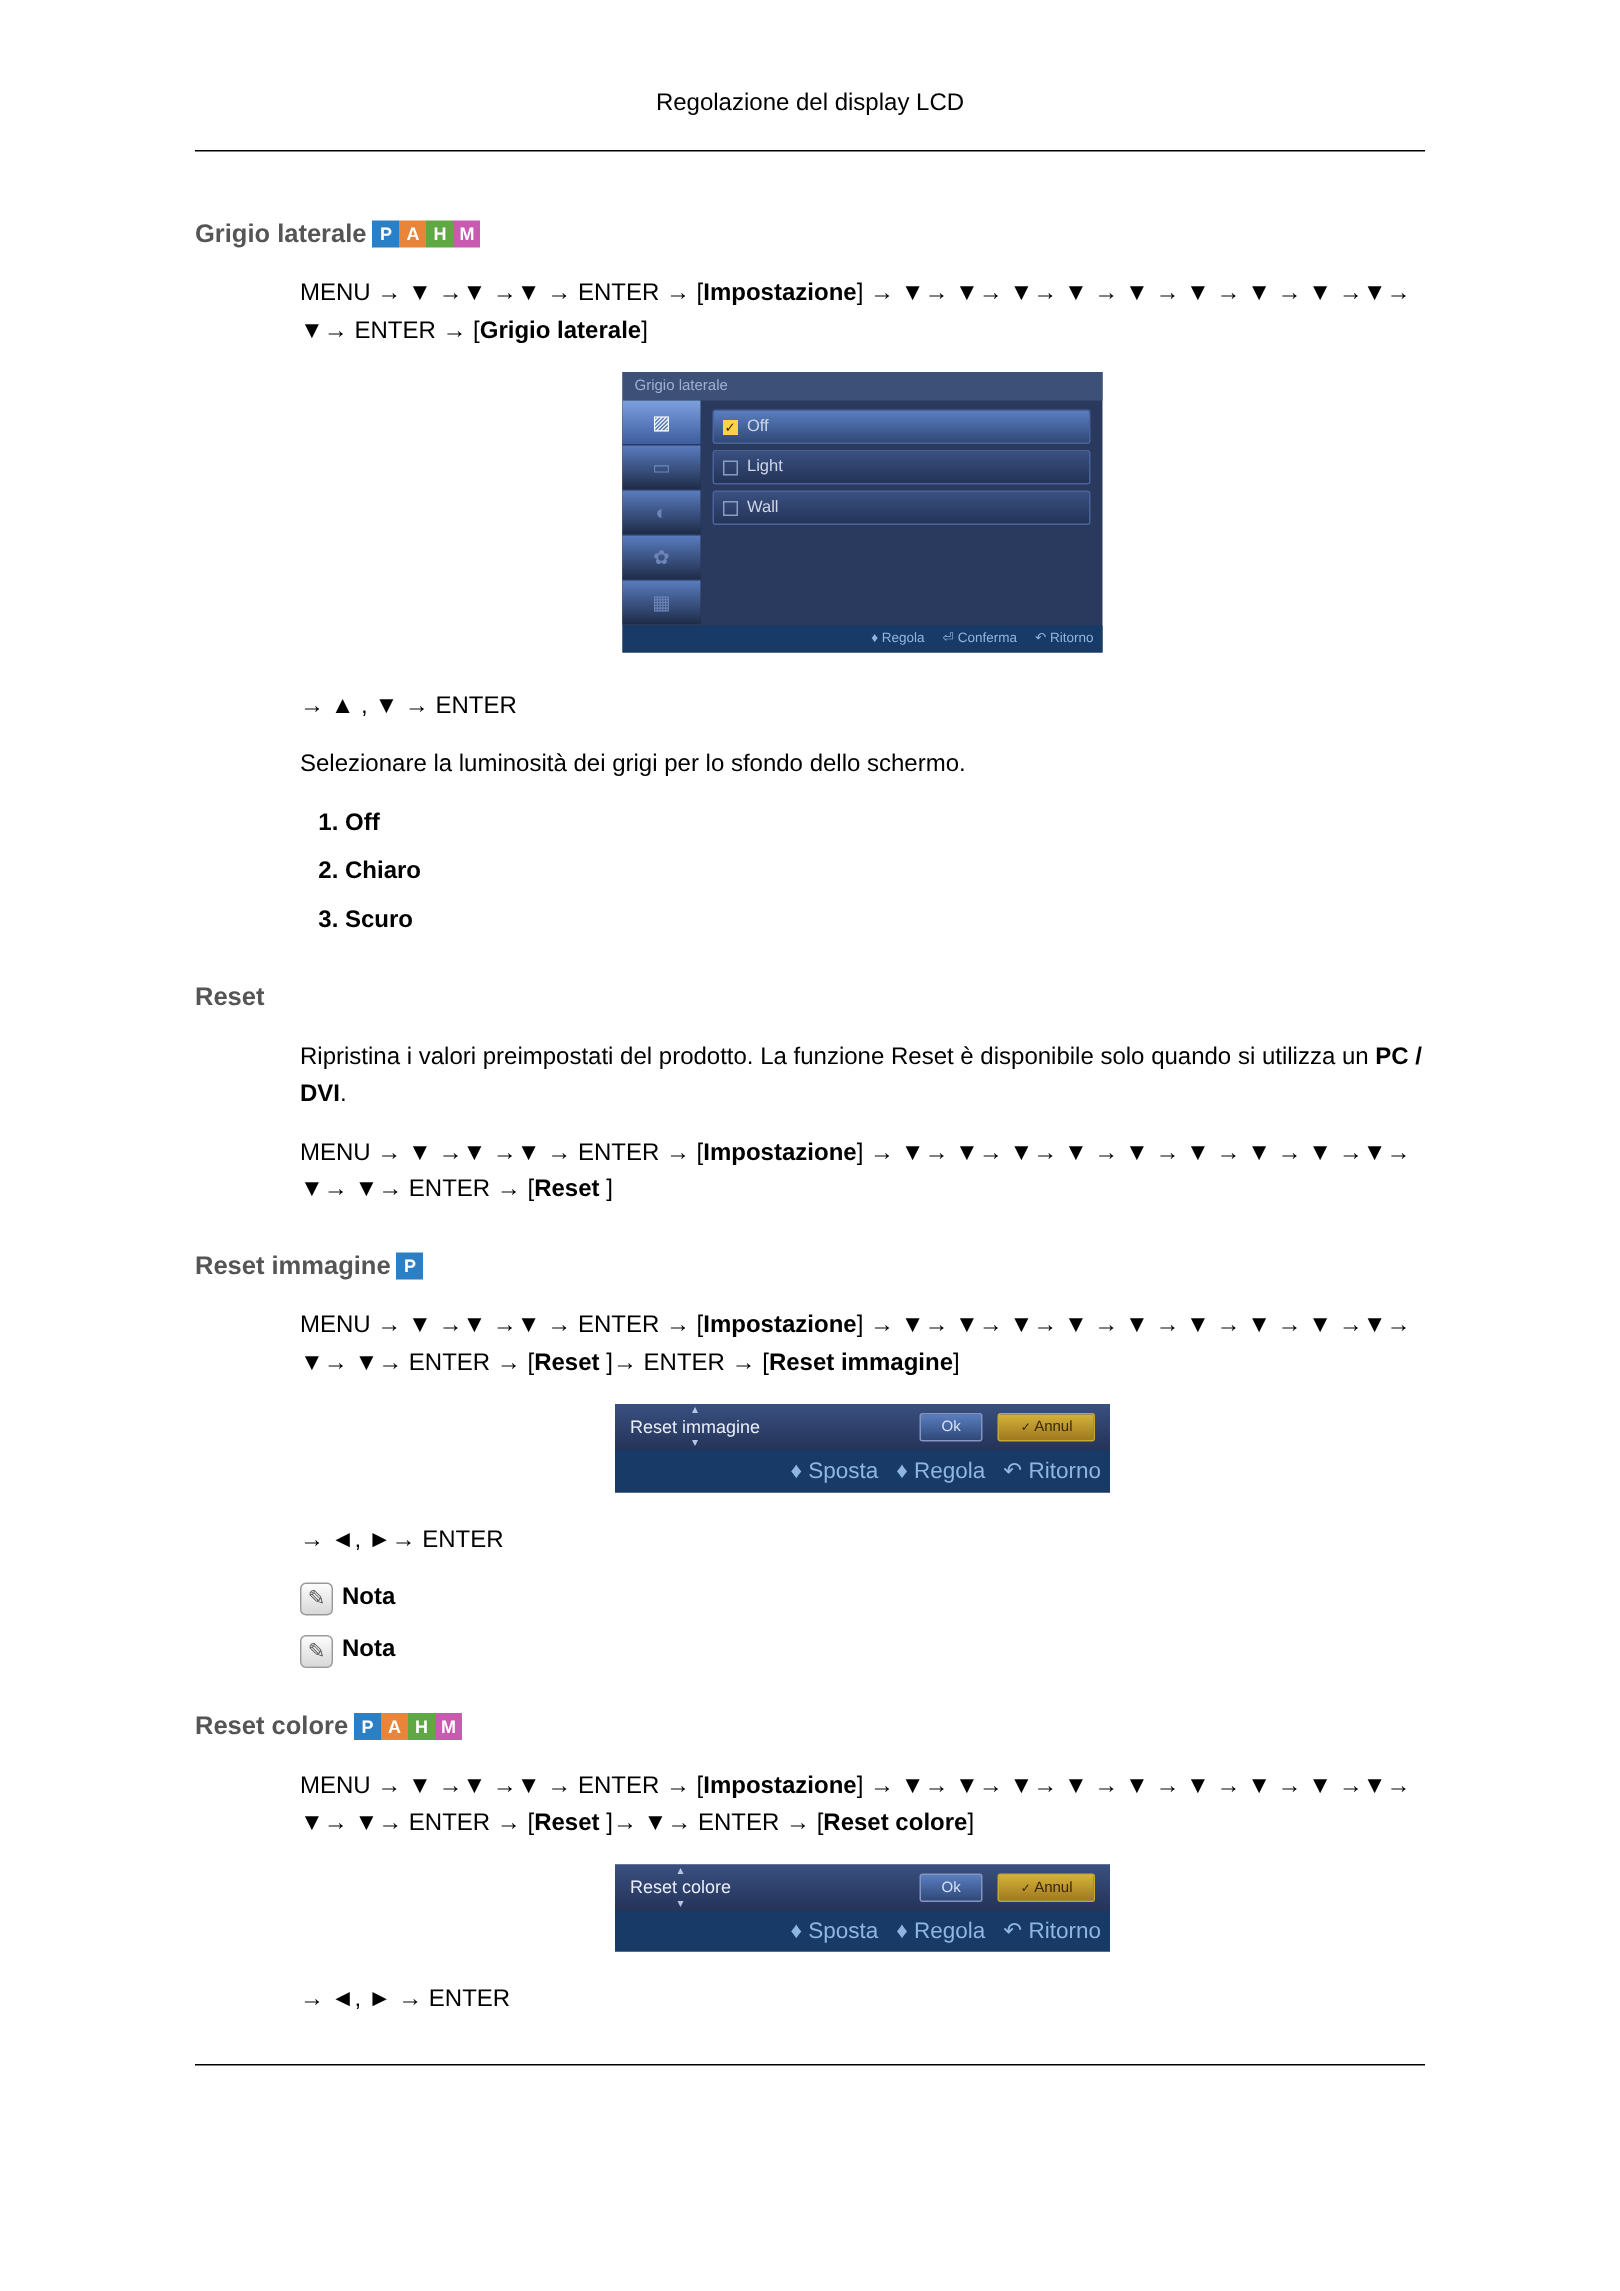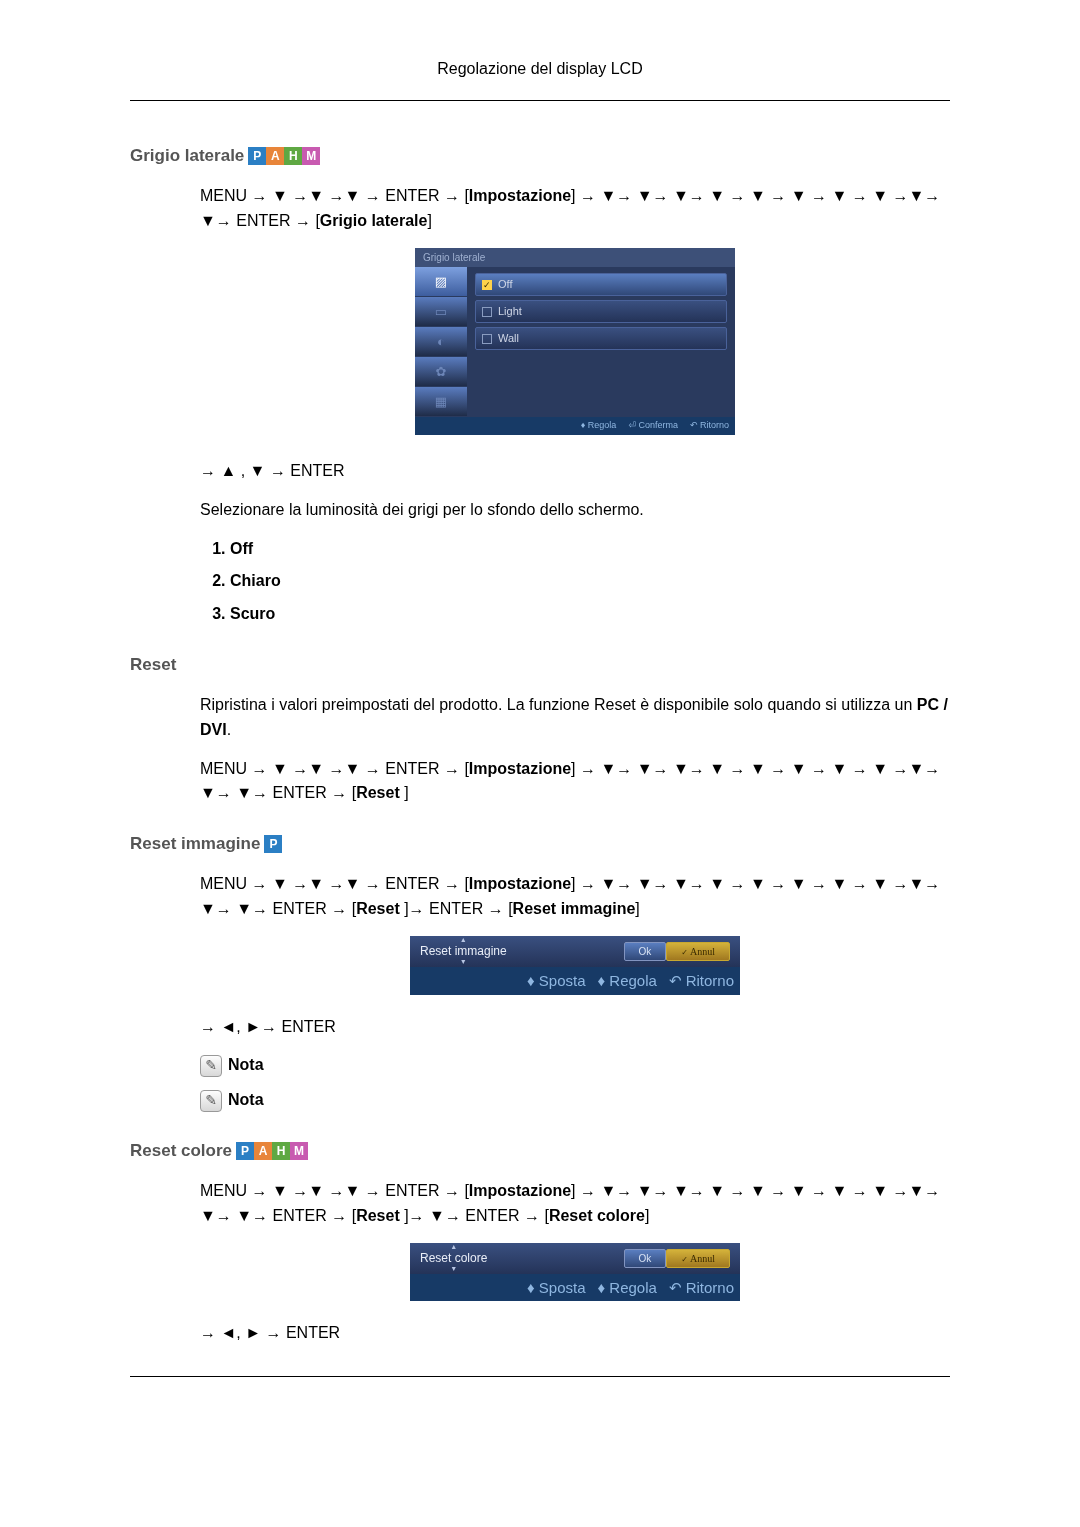--- a/index.html
+++ b/index.html
@@ -135,30 +135,30 @@
   }
   .dlg-name { color:#e8edf7; font-size: 12px; position:relative; }
   .dlg-name::before {
     content:"▴"; position:absolute; top:-8px; left:50%; transform:translateX(-50%);
     color:#b8c6e4; font-size:8px;
   }
   .dlg-name::after {
     content:"▾"; position:absolute; bottom:-8px; left:50%; transform:translateX(-50%);
     color:#b8c6e4; font-size:8px;
   }
-  .dlg-btns { display:flex; gap:0;text-align:center; }
+  .dlg-btns { display:flex; gap:10px;text-align:center; }
   .dlg-btn {
     padding: 1px 14px;
     font-size: 10px;
     border-radius: 2px;
     border:1px solid #8294c0;
     background: linear-gradient(#5a7ec0,#304878);
     color:#d8e2f4;
   }
-  .dlg-btn.cancel { background: linear-gradient(#d4b23a,#a07820); border-color:#c8a830; color:#3a2a00;font-family:Liberation Serif, serif; }
+  .dlg-btn.cancel { background: linear-gradient(#d4b23a,#a07820); border-color:#c8a830; color:#3a2a00; }
   .dlg-btn.cancel::before { content:"✓ "; font-size:8px; }
   .dlg-foot {
     background:#173a66;
     padding: 2px 6px;
     display:flex;
     justify-content:flex-end;
     gap:12px;
     color:#8fb6e0;
     font-size:15px;
   }

